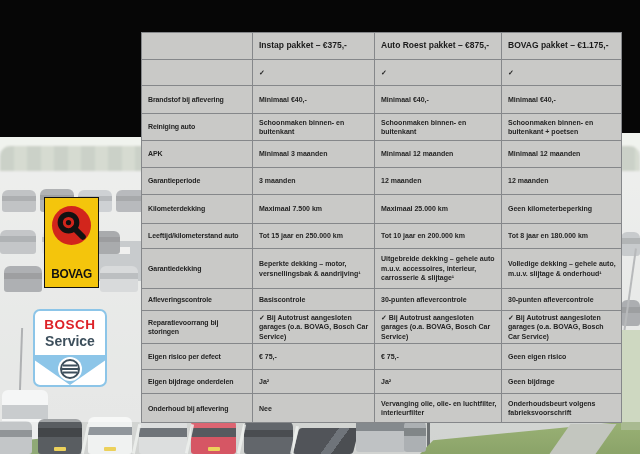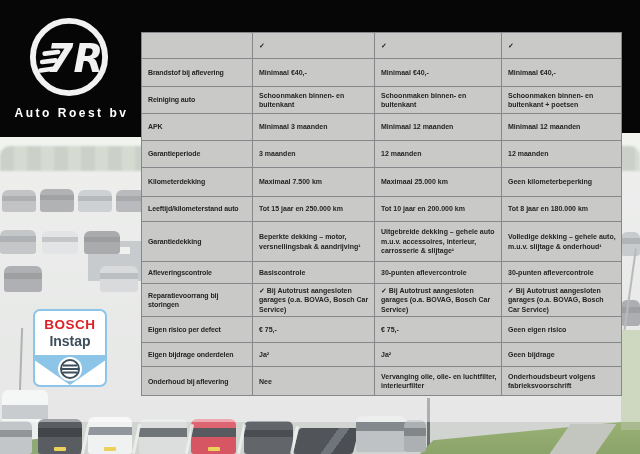--- a/index.html
+++ b/index.html
@@ -118,57 +118,60 @@
     <i class="pline" style="left:293px;top:426px;height:28px;"></i>
 
     <i class="wash-a"></i>
     <i class="wash-b"></i>
   </div>
 
   <div class="black-top"></div>
   <div class="black-box"></div>
   <div class="black-right"></div>
 
-  <div class="brand">
-    <svg viewBox="0 0 100 100">
-      <circle cx="50" cy="50" r="43" fill="none" stroke="#f2f2f2" stroke-width="7"></circle>
-      <g stroke="#f2f2f2" stroke-width="5.5" stroke-linecap="round">
-        <line x1="21" y1="46" x2="37" y2="44"></line>
-        <line x1="18" y1="56" x2="34" y2="54"></line>
-        <line x1="16" y1="66" x2="31" y2="64"></line>
-      </g>
-      <text x="57" y="68" text-anchor="middle" font-family="DejaVu Sans, sans-serif" font-style="italic" font-weight="bold" font-size="46" fill="#f2f2f2">7R</text>
+
+
+  <div class="bovag">
+    <svg viewBox="0 0 60 60">
+      <circle cx="30" cy="28" r="26" fill="#d2251c"></circle>
+      <circle cx="26" cy="24" r="11" fill="none" stroke="#121212" stroke-width="7"></circle>
+      <circle cx="26" cy="24" r="3.5" fill="#121212"></circle>
+      <line x1="34" y1="32" x2="45" y2="43" stroke="#121212" stroke-width="8" stroke-linecap="round"></line>
     </svg>
-    <div class="brand-name">Auto Roest bv</div>
+    <div class="bovag-text">BOVAG</div>
   </div>
-
-
 
   <div class="bosch">
     <div class="bosch-top">BOSCH</div>
-    <div class="bosch-bottom">Instap</div>
+    <div class="bosch-bottom">Service</div>
     <div class="bosch-chevron"></div>
     <div class="bosch-emblem">
       <svg viewBox="0 0 24 24">
         <circle cx="12" cy="12" r="9" fill="#fff" stroke="#3d4f5c" stroke-width="2"></circle>
         <line x1="5" y1="8.5" x2="19" y2="8.5" stroke="#3d4f5c" stroke-width="2.2"></line>
         <line x1="4" y1="12" x2="20" y2="12" stroke="#3d4f5c" stroke-width="2.2"></line>
         <line x1="5" y1="15.5" x2="19" y2="15.5" stroke="#3d4f5c" stroke-width="2.2"></line>
       </svg>
     </div>
   </div>
 
   <table class="pkg">
     <colgroup>
         <col class="c0">
         <col class="c1">
         <col class="c2">
         <col class="c3">
       </colgroup>
     <tbody>
+        <tr style="height:27px">
+      <th></th>
+      <th>Instap pakket – €375,-</th>
+      <th>Auto Roest pakket – €875,-</th>
+      <th>BOVAG pakket – €1.175,-</th>
+    </tr>
     <tr style="height:26px">
       <td class="lbl"></td>
       <td>✓</td>
       <td>✓</td>
       <td>✓</td>
     </tr>
     <tr style="height:28px">
       <td class="lbl">Brandstof bij aflevering</td>
       <td>Minimaal €40,-</td>
       <td>Minimaal €40,-</td>

